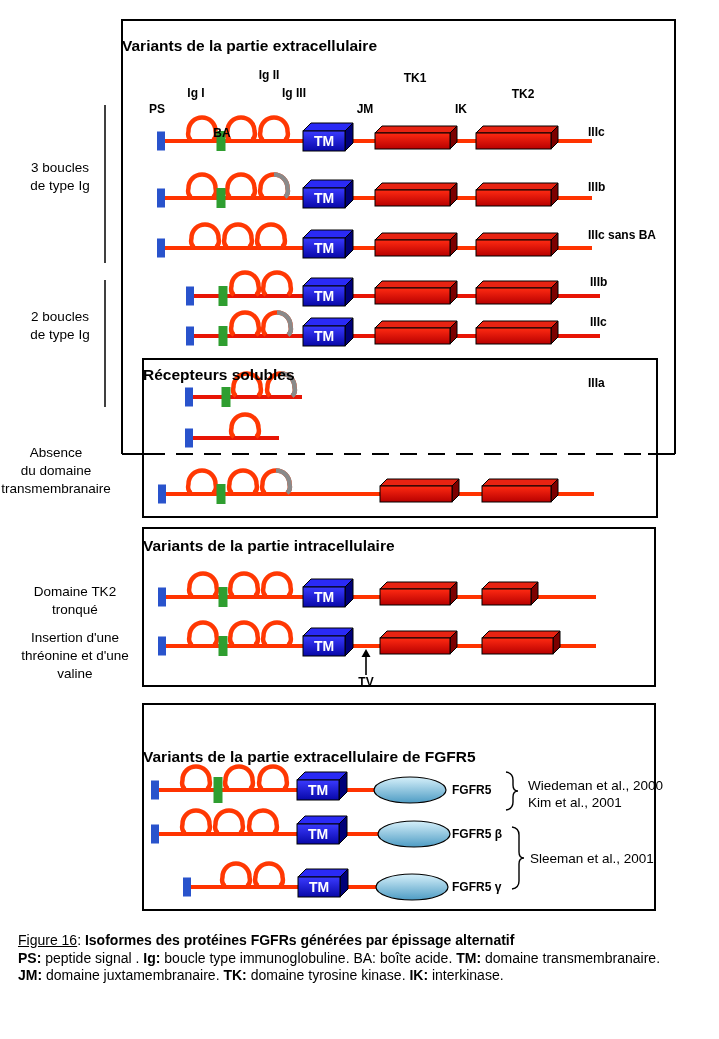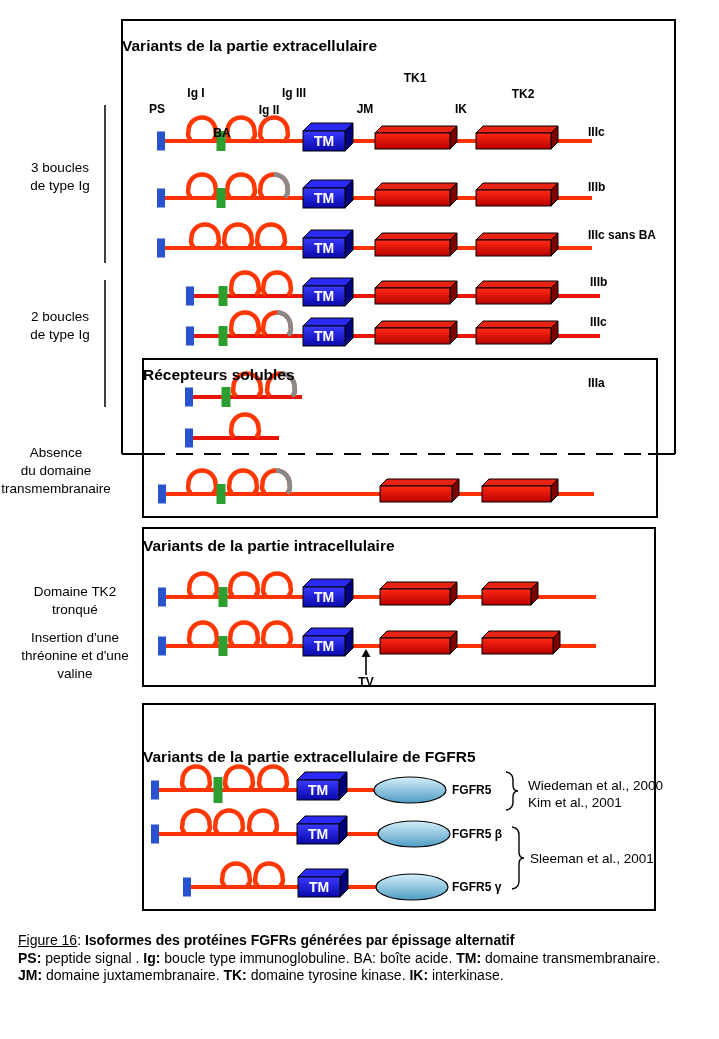--- a/index.html
+++ b/index.html
@@ -247,21 +247,21 @@
       <div class="lbl bold left" style="left: 590px; top: 282px;">IIIb</div>
       <div class="lbl bold left" style="left: 590px; top: 322px;">IIIc</div>
       <div class="lbl bold left" style="left: 588px; top: 383px;">IIIa</div>
       <div class="lbl bold left" style="left: 452px; top: 790px;">FGFR5</div>
       <div class="lbl bold left" style="left: 452px; top: 834px;">FGFR5 β</div>
       <div class="lbl bold left" style="left: 452px; top: 887px;">FGFR5 γ</div>
       <div class="lbl bold center" style="left: 366px; top: 682px;">TV</div>
       <div class="lbl bold center" style="left: 157px; top: 109px;">PS</div>
       <div class="lbl bold center" style="left: 196px; top: 93px;">Ig I</div>
       <div class="lbl bold center" style="left: 222px; top: 110px; margin-top: 23px;">BA</div>
-      <div class="lbl bold center" style="left: 253px; top: 110px; padding-left: 32px;">Ig II</div>
+      <div class="lbl bold center" style="left: 253px; top: 75px; padding-left: 32px;">Ig II</div>
       <div class="lbl bold center" style="left: 294px; top: 93px;">Ig III</div>
       <div class="lbl bold center" style="left: 365px; top: 109px;">JM</div>
       <div class="lbl bold center" style="left: 415px; top: 78px;">TK1</div>
       <div class="lbl bold center" style="left: 461px; top: 109px;">IK</div>
       <div class="lbl bold center" style="left: 523px; top: 94px;">TK2</div>
       <div class="lbl left" style="left: 528px; top: 786px;">Wiedeman et al., 2000</div>
       <div class="lbl left" style="left: 528px; top: 803px;">Kim et al., 2001</div>
       <div class="lbl left" style="left: 530px; top: 859px;">Sleeman et al., 2001</div>
       <div class="box-title" style="left: 122px; width: 553px; top: 46px;">Variants de la partie extracellulaire</div>
       <div class="box-title" style="left: 143px; width: 514px; top: 375px;">Récepteurs solubles</div>

